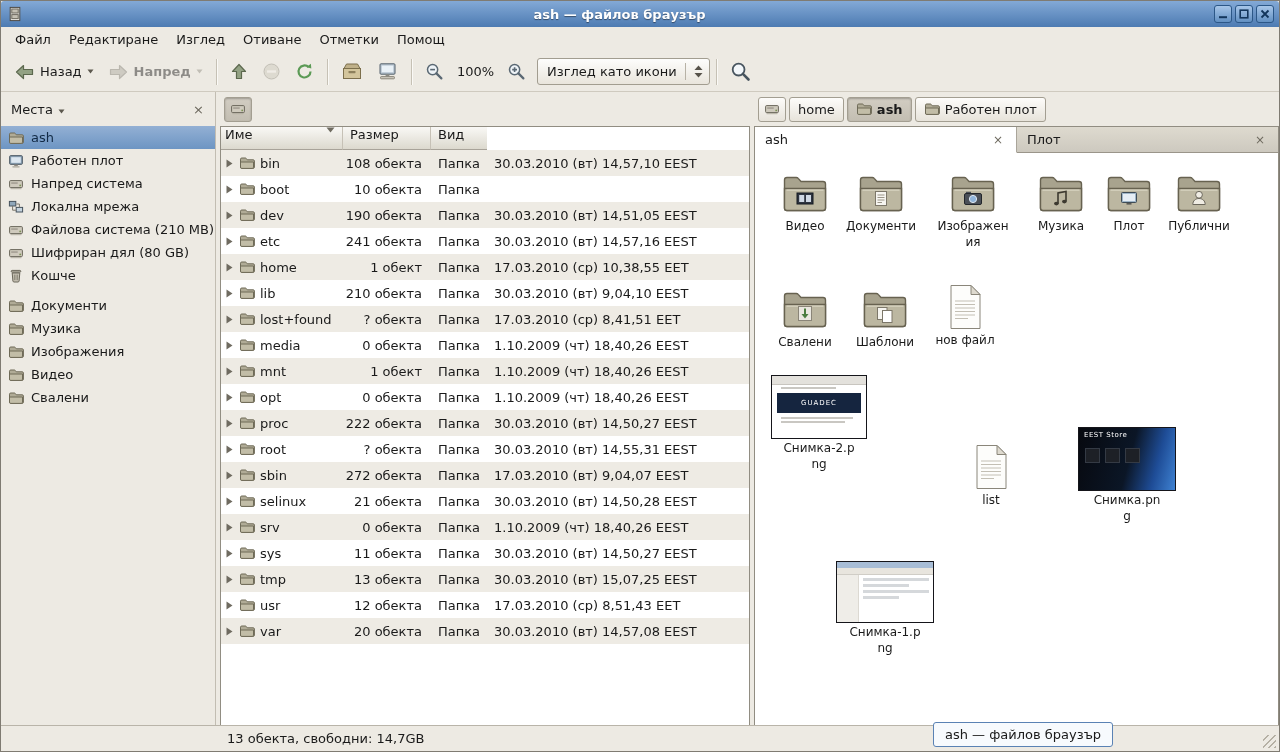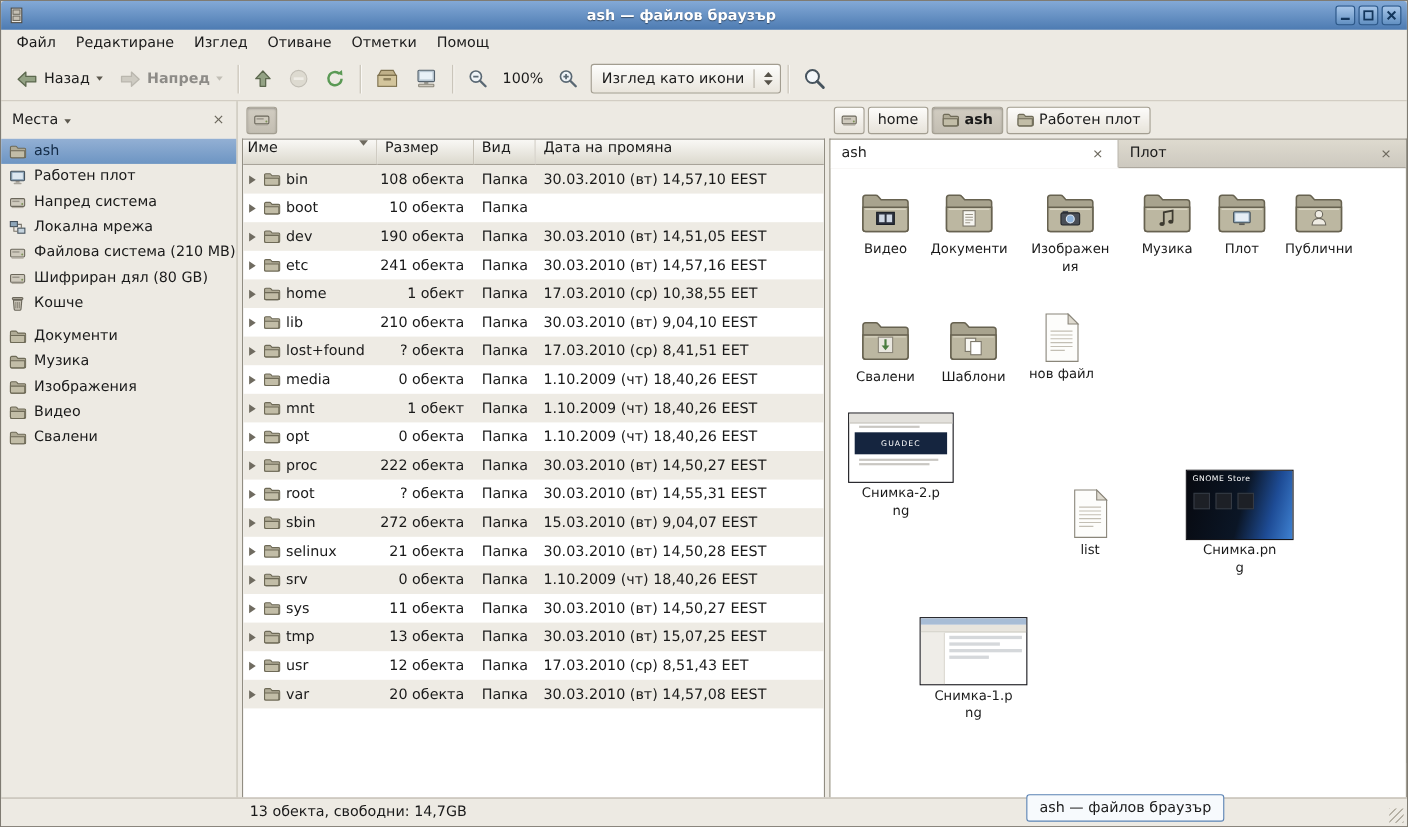--- a/index.html
+++ b/index.html
@@ -438,23 +438,20 @@
                   <path d="M0.5 0.5h8l-4 5z" fill="#6f6b60"></path>
                 </svg>
               </span>
             </div>
             <div class="th c-size">
               <span>Размер</span>
             </div>
             <div class="th c-type">
               <span>Вид</span>
             </div>
-            <div class="th c-date">
-              <span>Дата на промяна</span>
-            </div>
           </div>
         <div class="table-body" id="table-body">
             <div class="tr odd">
               <div class="td c-name">
                 <span class="expander">
                   <svg width="9" height="9" viewBox="0 0 9 9">
                     <path d="M1.5 0.5l6 4-6 4z" fill="#6f6b60"></path>
                   </svg>
                 </span>
                 <span class="fi">
@@ -687,21 +684,21 @@
                 <span class="fi">
                   <svg width="16" height="16" viewBox="0 0 16 16">
                     <path d="M1.5 4.2c0-.7.5-1.2 1.2-1.2h3.6c.4 0 .7.1.9.4l1.1 1.4h5.9c.7 0 1.2.5 1.2 1.2v6.2c0 .7-.5 1.2-1.2 1.2H2.7c-.7 0-1.2-.5-1.2-1.2V4.2z" fill="#b0ab96" stroke="#6e6a57"></path>
                     <path d="M1.5 7h13v5.2c0 .7-.5 1.2-1.2 1.2H2.7c-.7 0-1.2-.5-1.2-1.2V7z" fill="#c2bda7" stroke="#6e6a57"></path>
                   </svg>
                 </span>
                 <span>sbin</span>
               </div>
               <div class="td c-size">272 обекта</div>
               <div class="td c-type">Папка</div>
-              <div class="td c-date">15.03.2010 (вт) 9,04,07 EEST</div>
+              <div class="td c-date">17.03.2010 (вт) 9,04,07 EEST</div>
             </div>
             <div class="tr">
               <div class="td c-name">
                 <span class="expander">
                   <svg width="9" height="9" viewBox="0 0 9 9">
                     <path d="M1.5 0.5l6 4-6 4z" fill="#6f6b60"></path>
                   </svg>
                 </span>
                 <span class="fi">
                   <svg width="16" height="16" viewBox="0 0 16 16">
@@ -995,21 +992,21 @@
                   <g stroke="#c3bfb4" fill="none">
                     <path d="M10 18h20M10 21.5h20M10 25h20M10 28.5h20M10 32h20M10 35.5h13"></path>
                   </g>
                 </svg>
               </div>
               <div class="ilabel">list</div>
             </div>
             <div class="icon-item thumb-item" style="left: 322px; top: 274px;">
               <div class="ii-icon">
                 <div class="thumb t-store">
-                  <div class="ts-text">GNOME Store</div>
+                  <div class="ts-text">EEST Store</div>
                   <div class="ts-shirts">
                     <i></i>
                     <i></i>
                     <i></i>
                   </div>
                 </div>
               </div>
               <div class="ilabel">Снимка.png</div>
             </div>
             <div class="icon-item thumb-item" style="left: 80px; top: 408px;">

